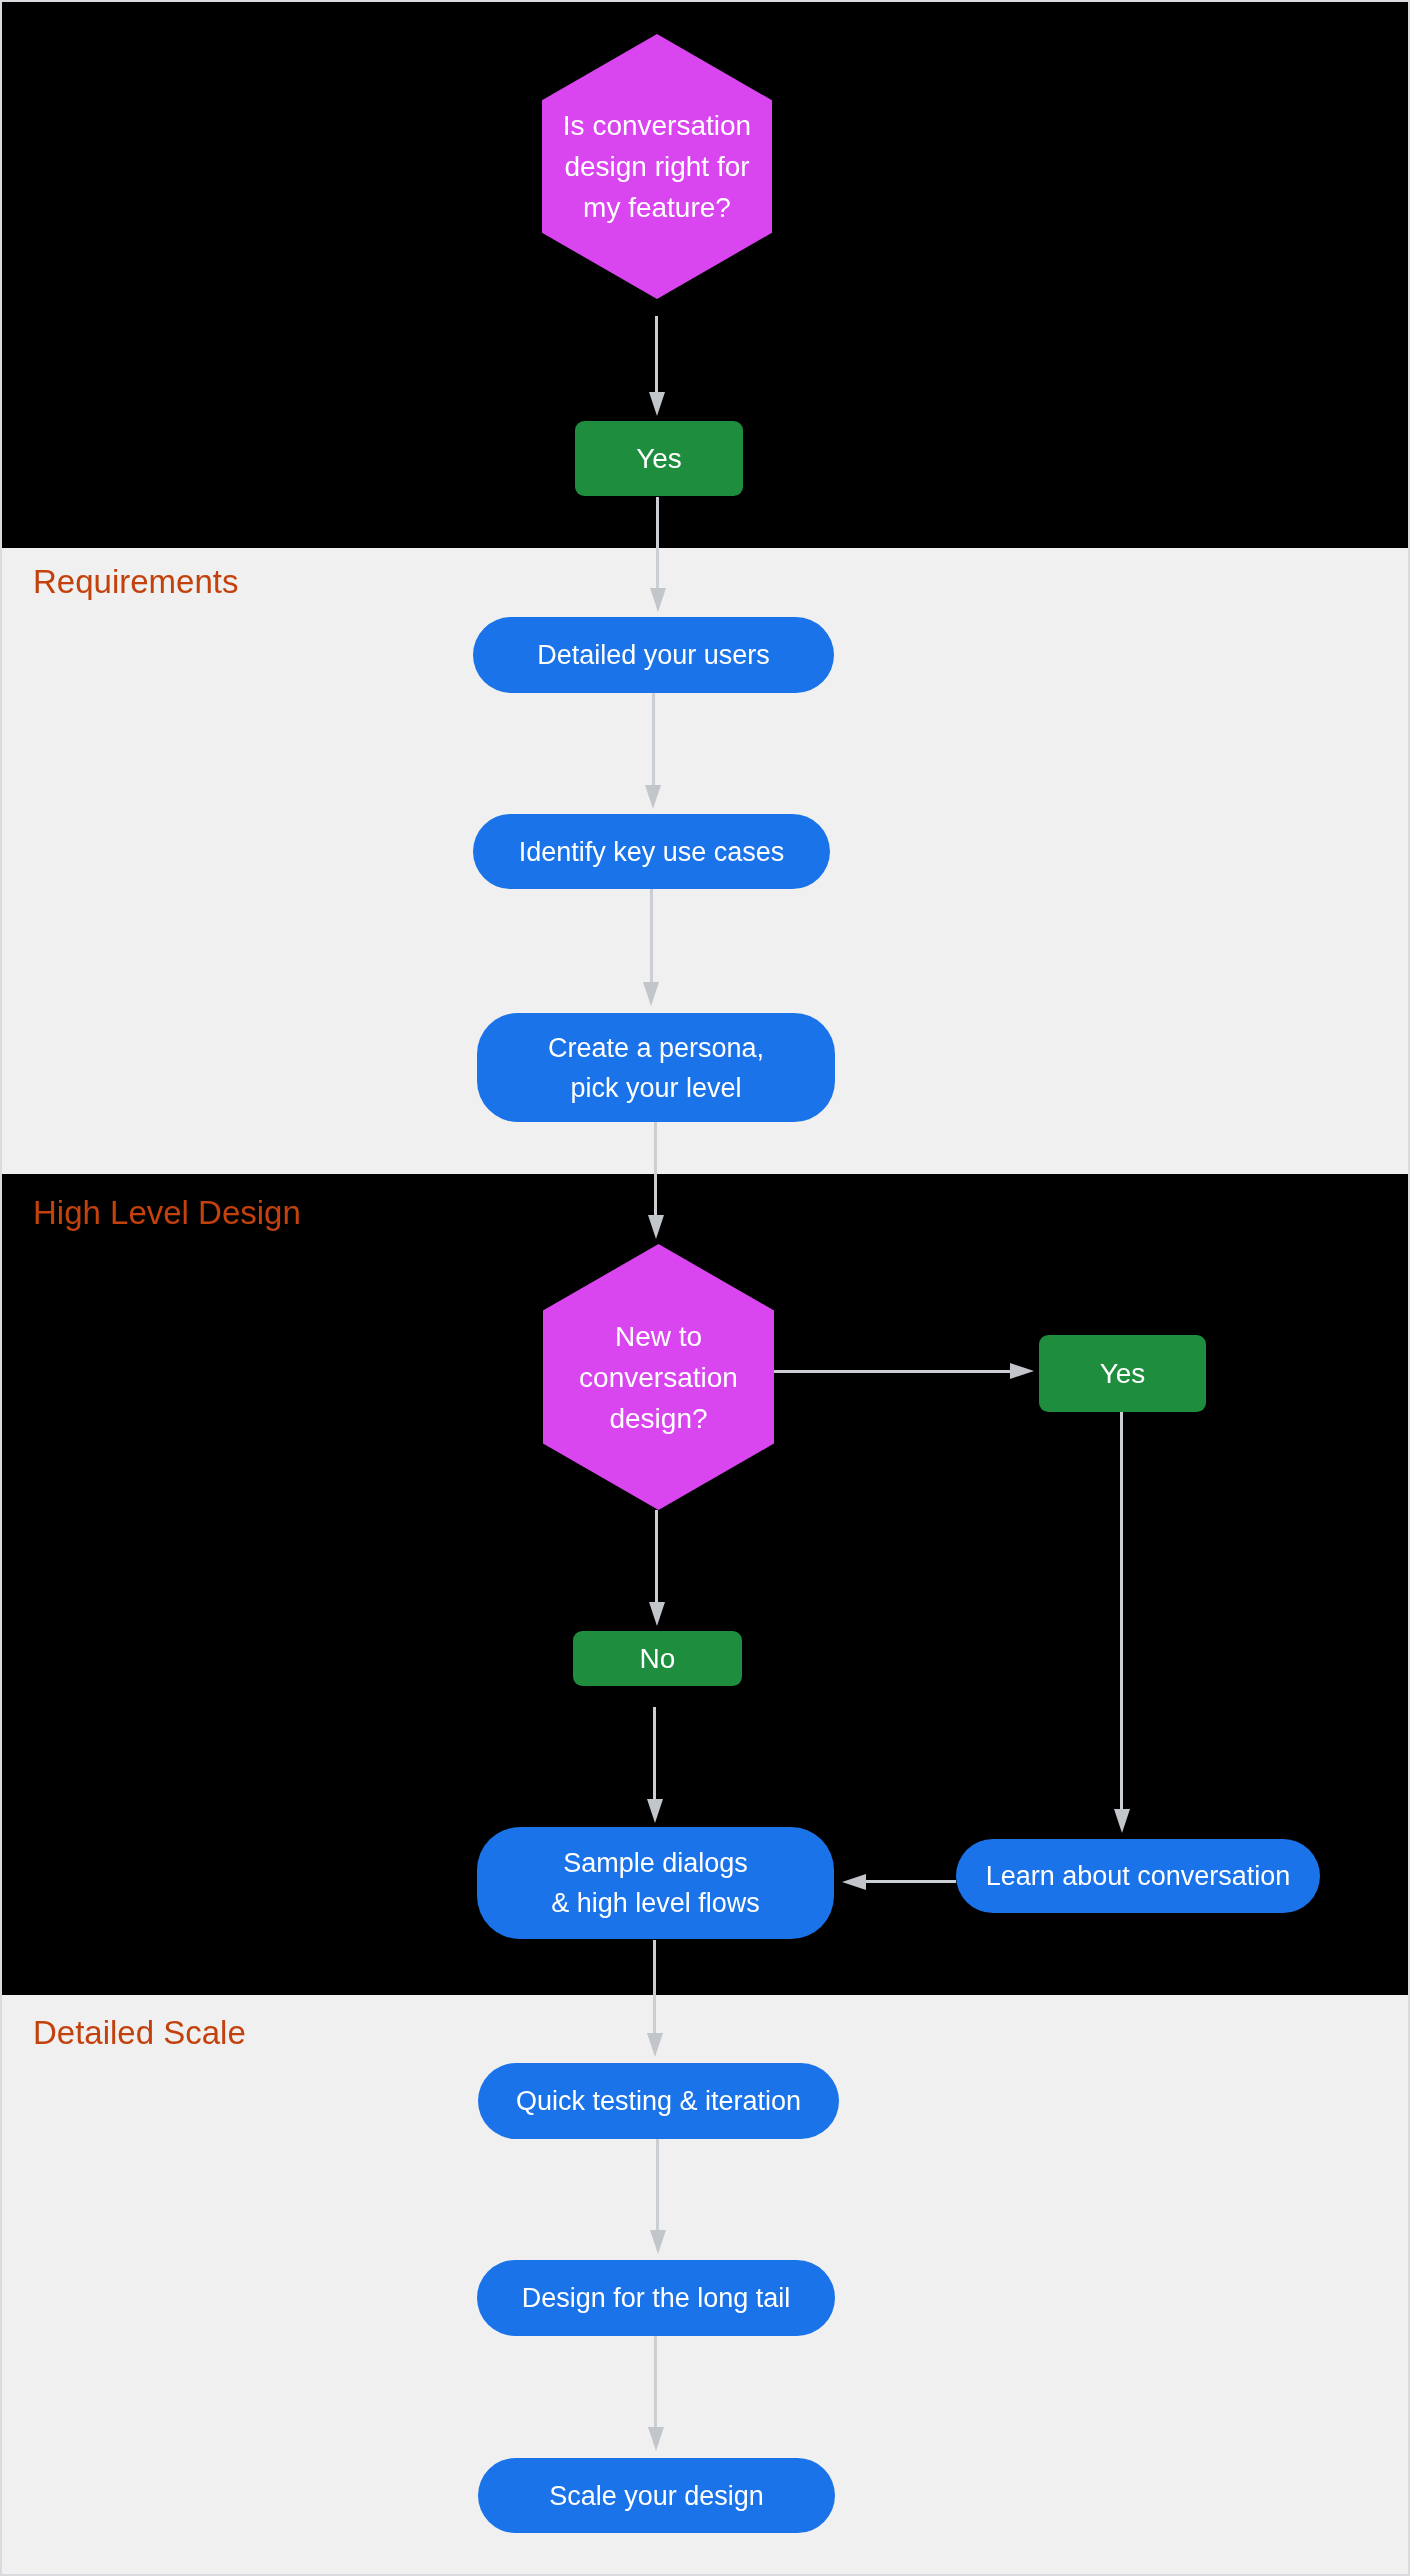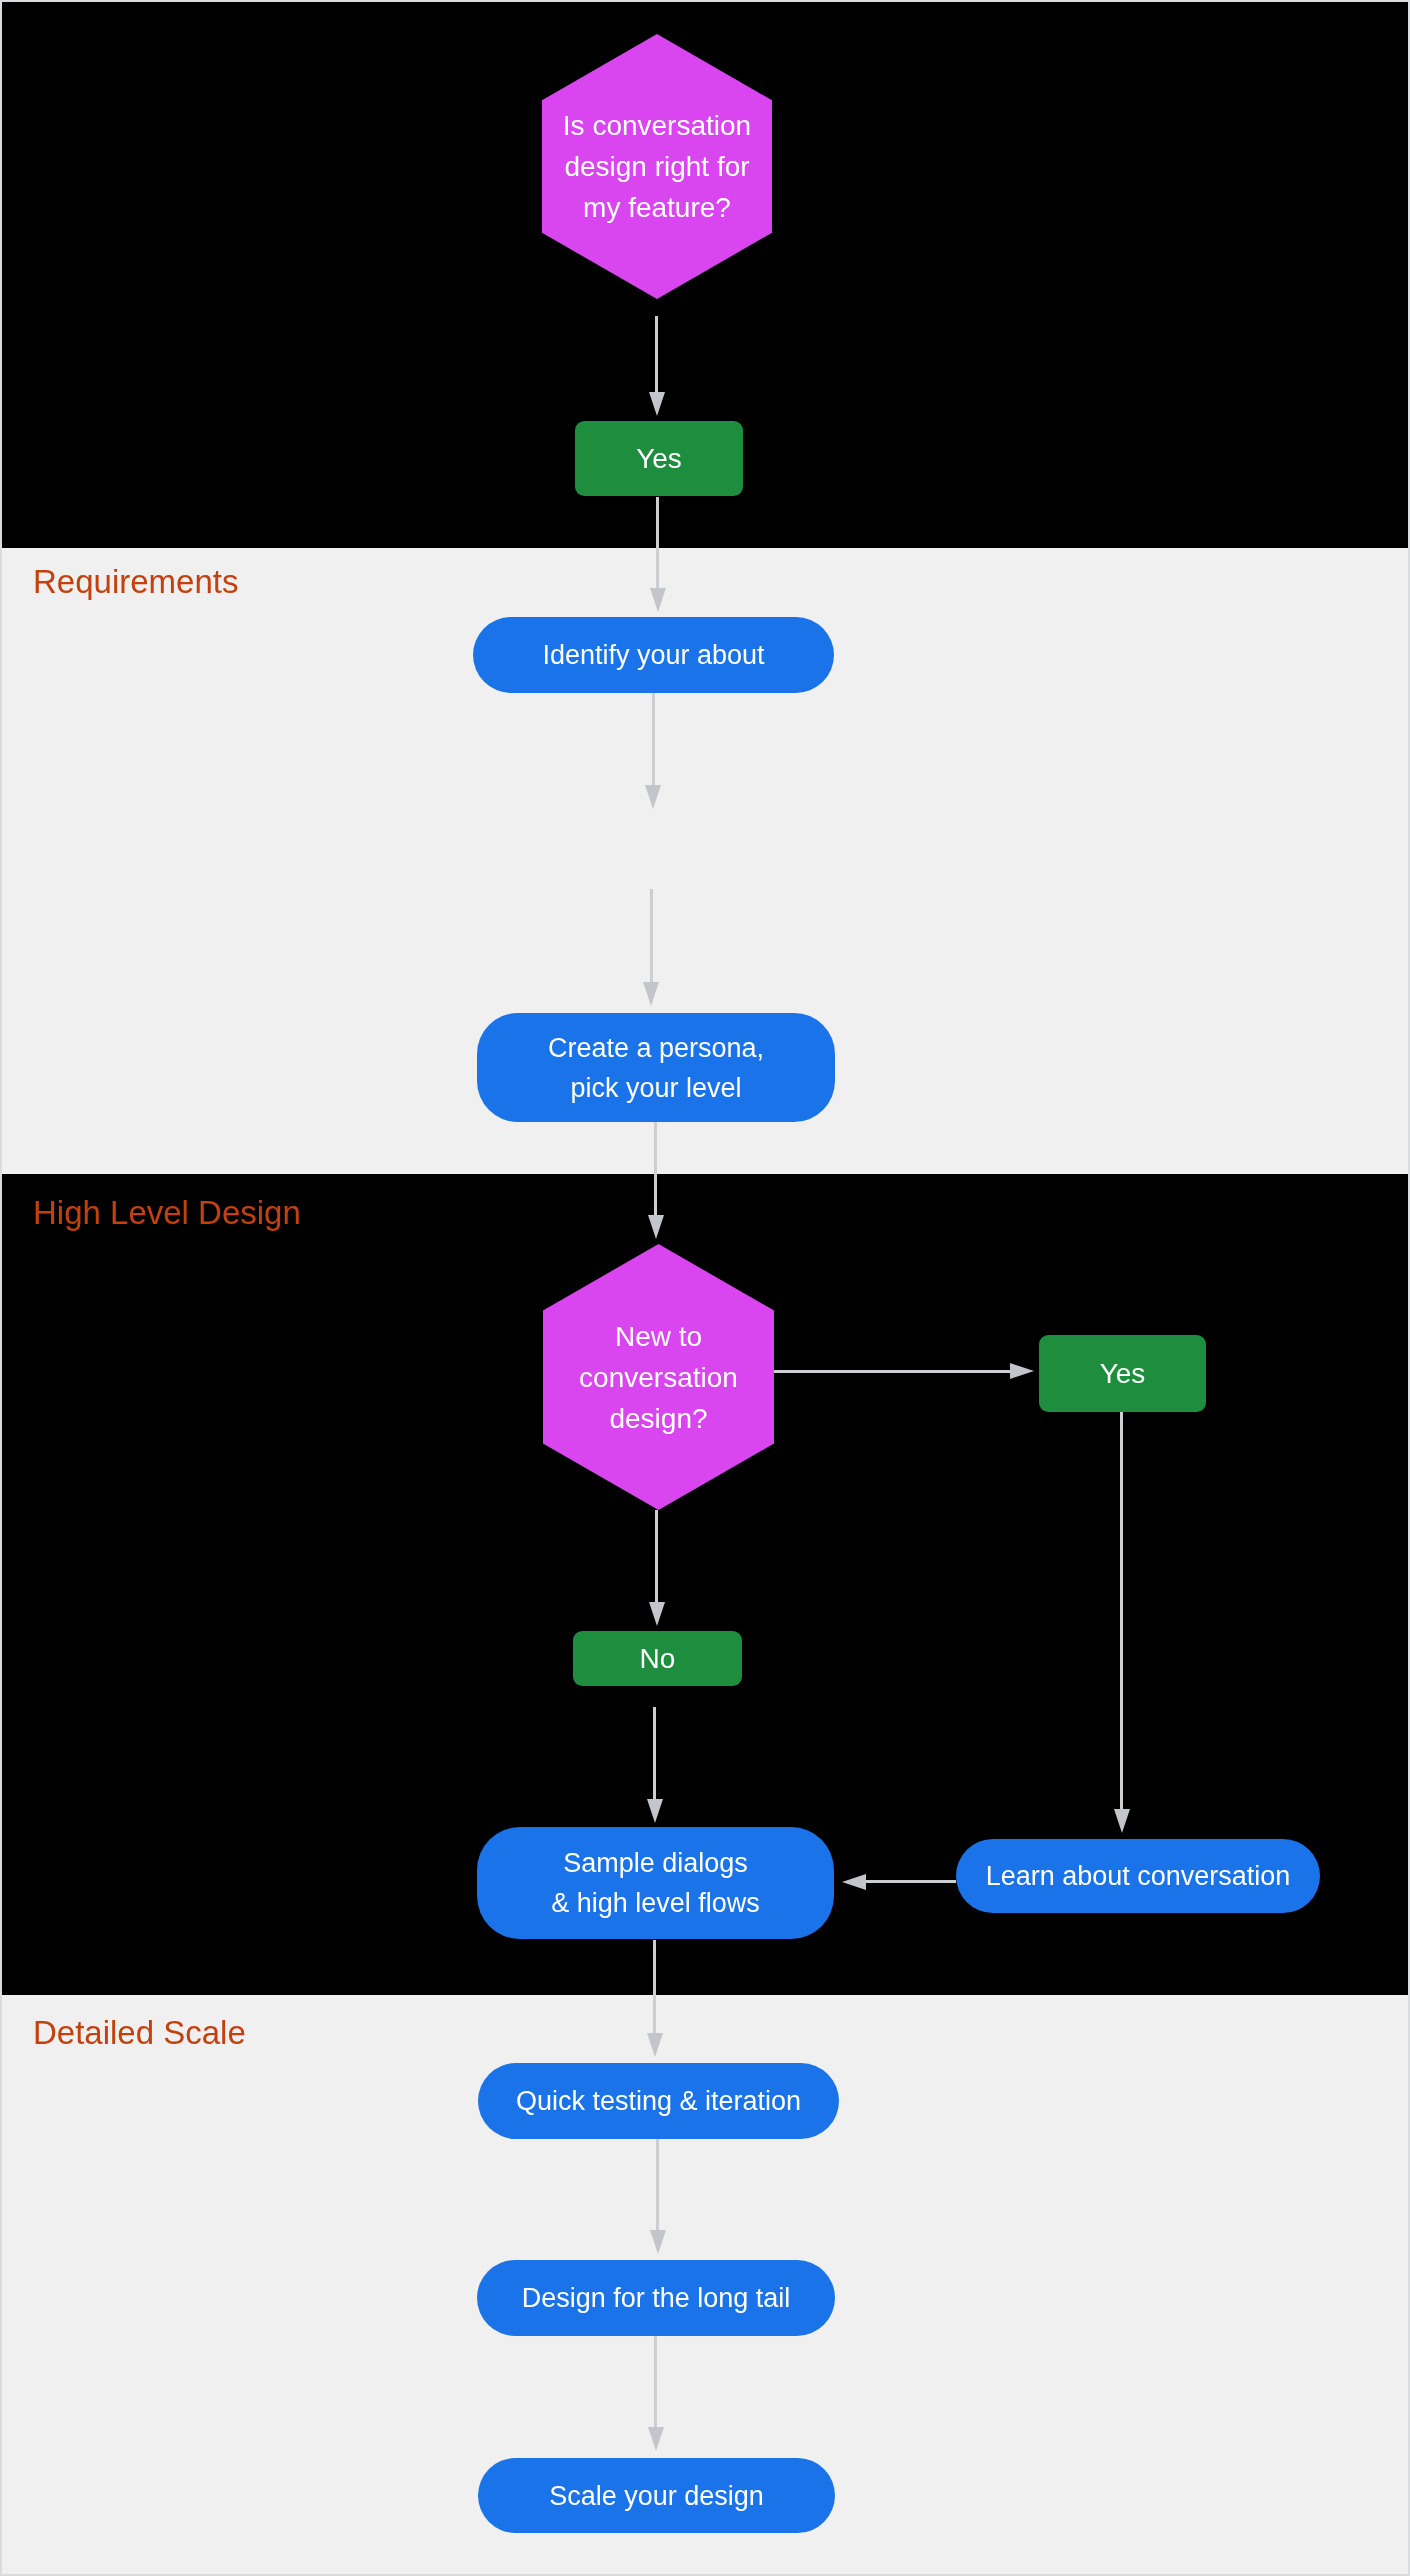--- a/index.html
+++ b/index.html
@@ -121,22 +121,23 @@
 
   <div class="vline" style="left:652px;top:2334px;height:93px;"></div>
   <div class="head-down" style="left:646px;top:2425px;"></div>
 
   <div class="node hex" style="left:540px;top:32px;width:230px;height:265px;">Is conversation
 design right for
 my feature?</div>
 
   <div class="node answer" style="left:573px;top:419px;width:168px;height:75px;">Yes</div>
 
-  <div class="node pill" style="left:471px;top:615px;width:361px;height:76px;border-radius:38px;">Identify your about</div>
+  <div class="node pill" style="left:471px;top:615px;width:361px;height:76px;border-radius:38px;">Detailed your users</div>
 
+  <div class="node pill" style="left:471px;top:812px;width:357px;height:75px;border-radius:38px;">Identify key use cases</div>
 
   <div class="node pill" style="left:475px;top:1011px;width:358px;height:109px;border-radius:41px;">Create a persona,
 pick your level</div>
 
   <div class="node hex" style="left:541px;top:1242px;width:231px;height:266px;">New to
 conversation
 design?</div>
 
   <div class="node answer" style="left:1037px;top:1333px;width:167px;height:77px;">Yes</div>
 

